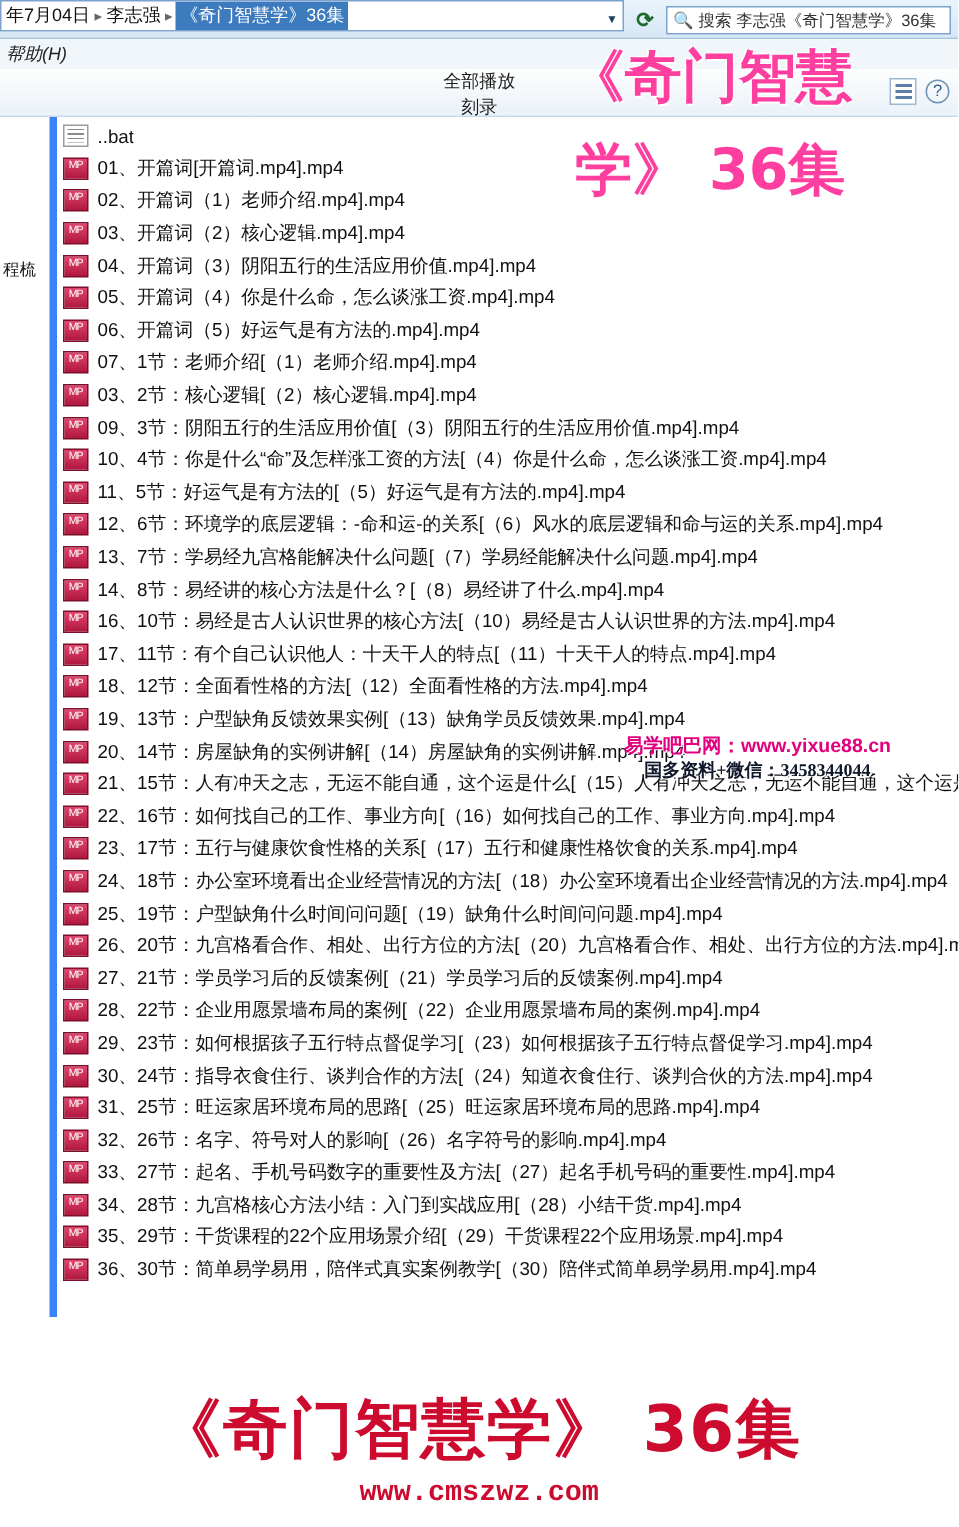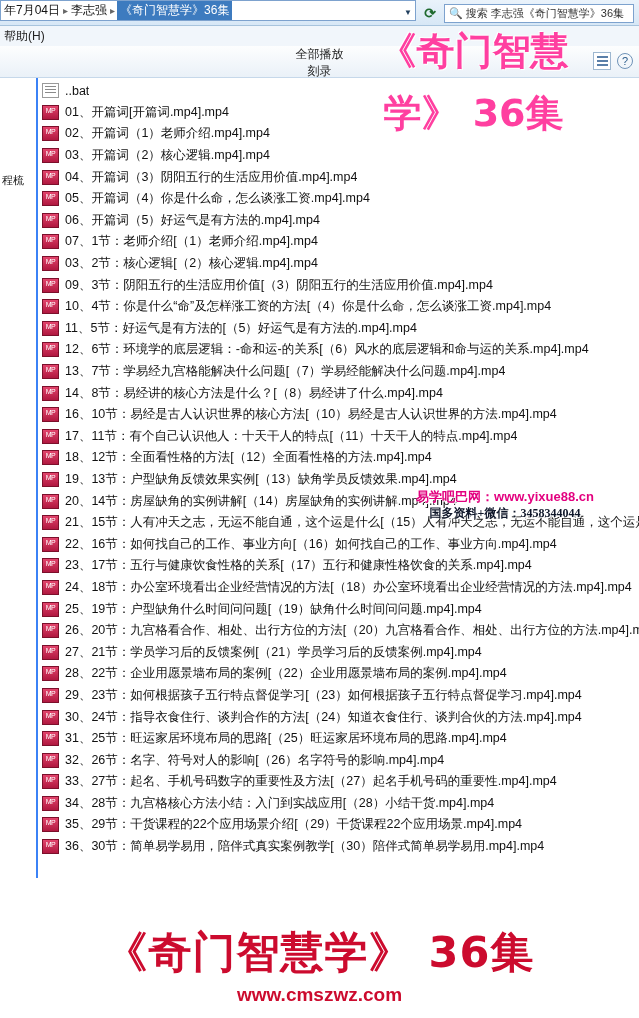--- a/index.html
+++ b/index.html
@@ -72,21 +72,21 @@
   }
 
   
   .menurow {
     position: absolute; left: 0; top: 26px;
     width: 639px; height: 20px;
     background: #f1f6fb;
     font-size: 12px; color: #222;
     display: flex; align-items: center;
   }
-  .menurow .mi { padding: 0 4px; }
+  .menurow .mi { padding: 0 4px; font-style: italic; }
 
   
   .toolbar {
     position: absolute; left: 0; top: 46px;
     width: 639px; height: 32px;
     background: linear-gradient(to bottom, #fdfefe, #eaf1f8);
     border-bottom: 1px solid #c6d8ea;
     display: flex; align-items: center; flex-direction: column;
   }
   .tb-item {
@@ -115,21 +115,21 @@
     width: 16px; height: 16px; border-radius: 50%;
     border: 1px solid #6f93b8; color: #2b5d8c;
     font-size: 11px; display: flex; align-items: center; justify-content: center;
   }
 
   
   .sidebar {
     position: absolute; left: 0; top: 78px;
     width: 38px; height: 800px;
     background: #ffffff;
-    border-right: 2px solid #3b82f6;
+    border-right: 5px solid #3b82f6;
     text-decoration: underline;
   }
   .side-text {
     position: absolute; left: 2px; top: 96px;
     width: 34px;
     font-size: 11px; color: #1a1a1a;
     line-height: 13px;
     text-align: left;
   }
 
@@ -224,21 +224,21 @@
     font-family: "DejaVu Sans", serif;
     font-weight: bold;
     font-size: 43px;
     color: #cc0b2e;
     letter-spacing: 1px;
   }
   .bottom-url {
     position: absolute; left: 0; top: 984px;
     width: 639px;
     text-align: center;
-    font-family: Liberation Sans, sans-serif;
+    font-family: Liberation Mono, monospace;
     font-weight: bold;
     font-size: 19px;
     color: #cc0b2e;
   }
 </style>
 </head>
 <body>
 
 <div class="page">
 

